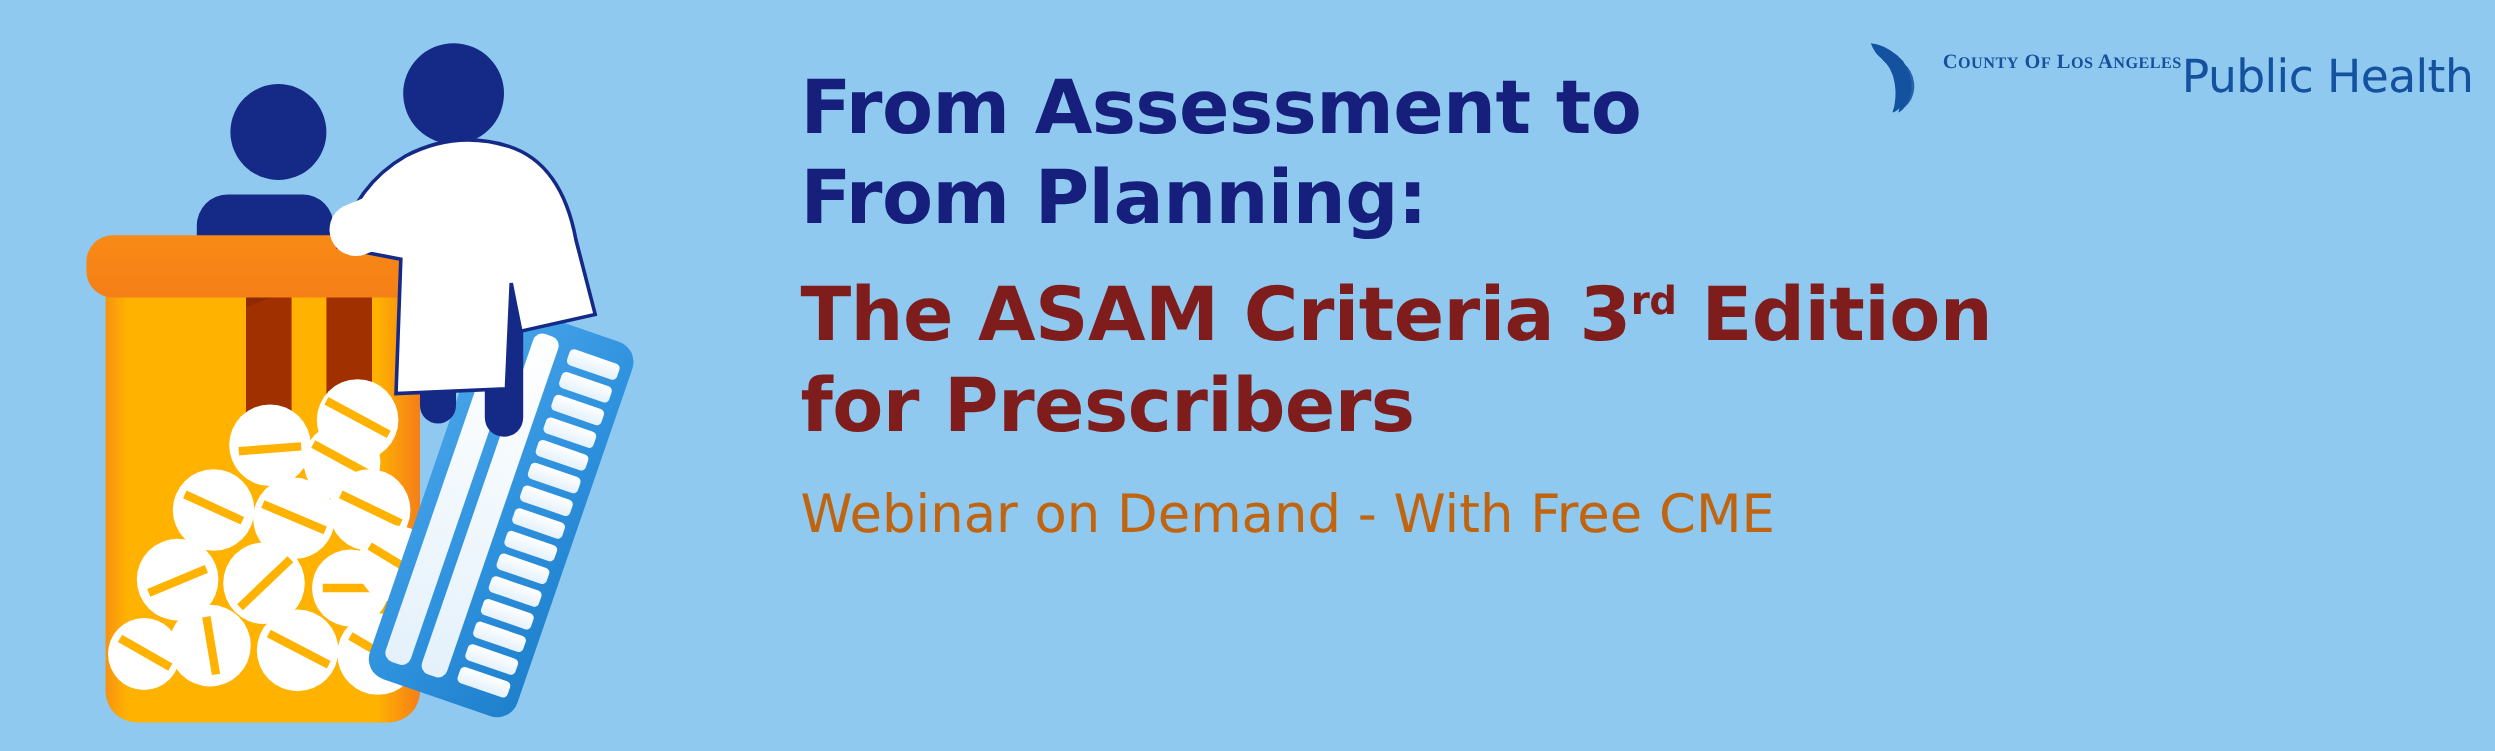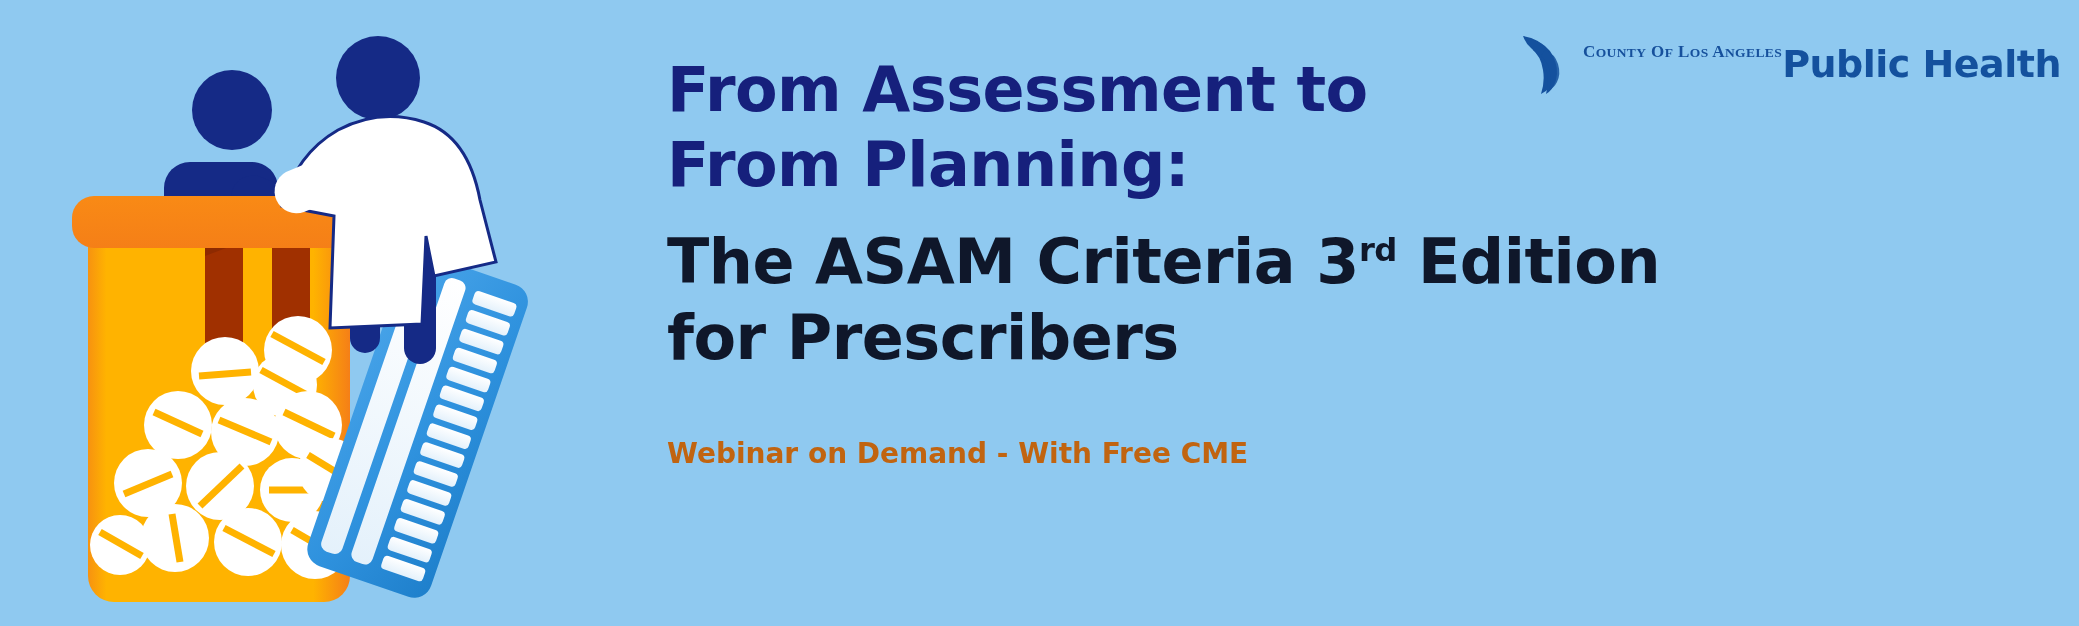--- a/index.html
+++ b/index.html
@@ -53,34 +53,34 @@
   }
 
   .subtitle-block { margin-top: 22px; }
 
   .subtitle-line {
     font-family: "DejaVu Sans", sans-serif;
     font-weight: bold;
     font-size: 62px;
     line-height: 76px;
     letter-spacing: -0.5px;
-    color: #0f172a;
+    color: #7f1d1d;
     white-space: nowrap;
   }
   .subtitle-line sup {
     font-size: 0.52em;
     vertical-align: super;
     line-height: 0;
   }
 
   .tagline {
-    margin-top: 52px;
-    font-family: "DejaVu Sans", sans-serif;
-    font-weight: bold;
-    font-size: 28px;
+    margin-top: 27px;
+    font-family: "DejaVu Sans", sans-serif;
+    font-weight: normal;
+    font-size: 44px;
     line-height: 52px;
     color: #C16410;
     white-space: nowrap;
   }
 
   
   .logo {
     position: absolute;
     right: 18px;
     top: 32px;
@@ -95,21 +95,21 @@
     font-family: "Liberation Serif", serif;
     font-weight: bold;
     font-size: 17px;
     letter-spacing: 0.4px;
     color: #16509C;
     white-space: nowrap;
   }
   .logo-county .sc { font-size: 13.5px; }
   .logo-ph {
     font-family: "DejaVu Sans", sans-serif;
-    font-weight: bold;
+    font-weight: normal;
     font-size: 38px;
     letter-spacing: -0.5px;
     color: #14519E;
     margin-top: 2px;
     white-space: nowrap;
   }
 </style>
 </head>
 <body>
 

